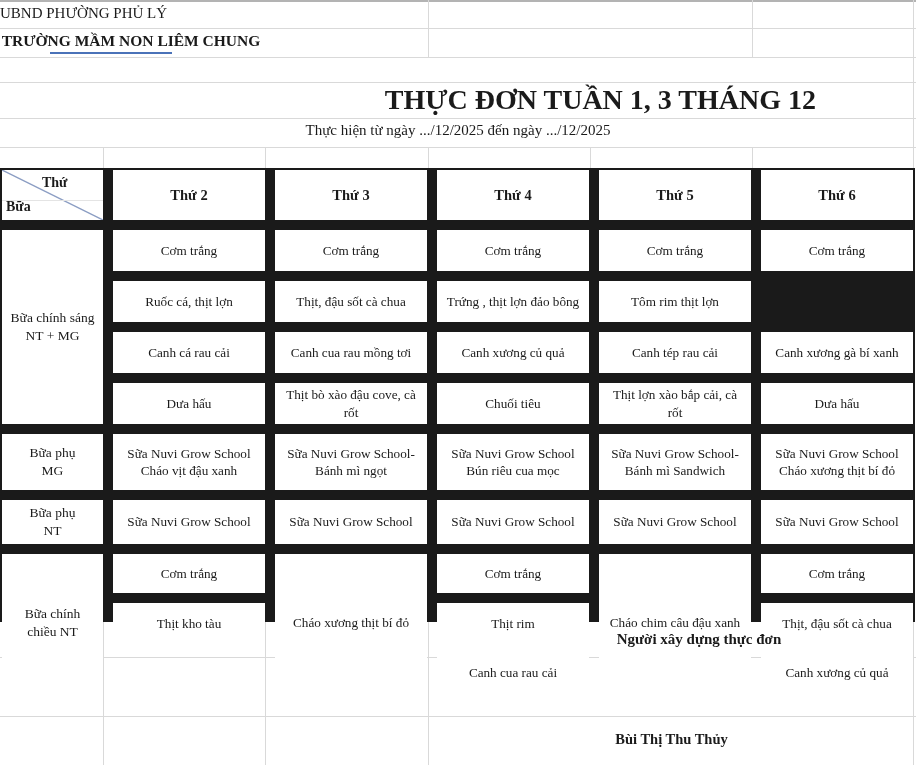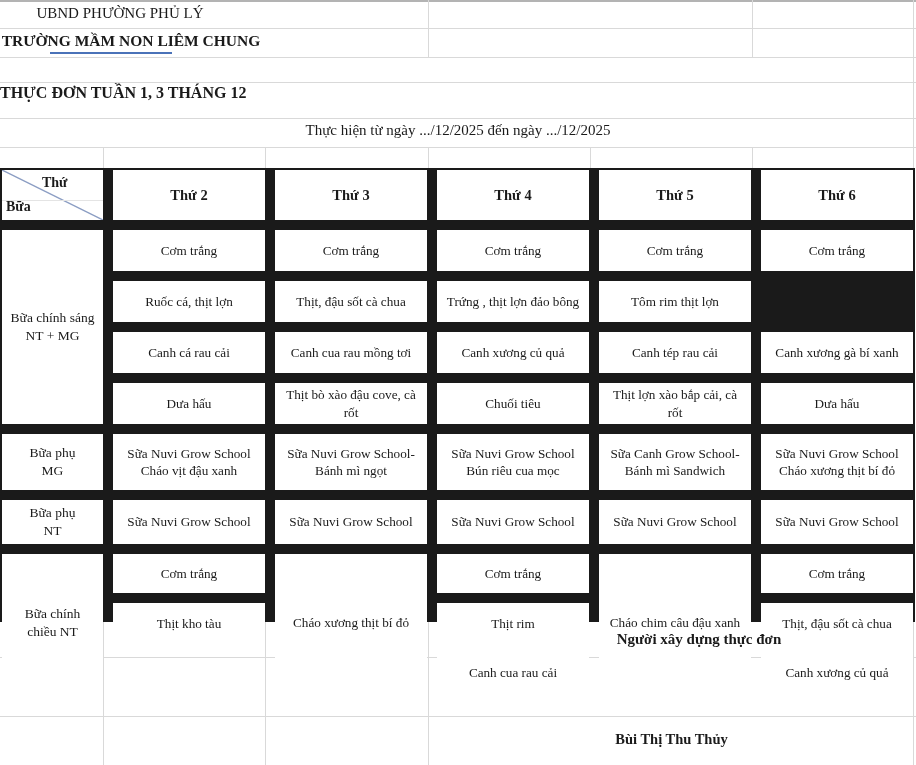--- a/index.html
+++ b/index.html
@@ -5,24 +5,24 @@
   * { margin:0; padding:0; box-sizing:border-box; }
   body { font-family:"Liberation Serif", serif; color:#1a1a1a; background:#fff; }
   #sheet { position:relative; width:916px; height:765px; background:#fff; overflow:hidden; }
 
   
   .gl-h { position:absolute; height:1px; background:#d9d9d9; }
   .gl-v { position:absolute; width:1px; background:#d9d9d9; }
   .top-strip { position:absolute; left:0; top:0; width:916px; height:2px; background:#b3b3b3; }
 
   
-  .org1 { position:absolute; left:0; top:5px; width:240px; text-align:center; font-size:15px; }
+  .org1 { position:absolute; left:0; top:5px; width:240px; text-align:left; font-size:15px; }
   .org2 { position:absolute; left:0; top:32px; width:262px; text-align:center; font-size:15.5px; font-weight:bold; }
   .org-underline { position:absolute; left:50px; top:52px; width:122px; height:2px; background:#4a72b8; }
-  .doc-title { position:absolute; left:0; top:84px; width:816px; text-align:left; font-size:16px; font-weight:bold; }
+  .doc-title { position:absolute; left:0; top:84px; width:816px; text-align:right; font-size:28px; font-weight:bold; }
   .doc-subtitle { position:absolute; left:0; top:122px; width:916px; text-align:center; font-size:15px; }
 
   
   .menu-table {
     position:absolute; left:0; top:168px; width:915px; height:454px;
     display:grid;
     grid-template-columns:101px 1fr 1fr 1fr 1fr 1fr;
     grid-template-rows:50px 41px 41px 41px 41px 56px 44px 39px 41px 38px;
     gap:10px; background:#1a1a1a; border:2px solid #1a1a1a;
   }
@@ -122,21 +122,21 @@
     <div class="cell" style="grid-area:5/5">Thịt lợn xào bắp cải, cà rốt</div>
     <div class="cell" style="grid-area:5/6">Dưa hấu</div>
 
     <div class="cell rowlabel" style="grid-area:6/1">
       <span>Bữa phụ</span>
       <span>MG</span>
     </div>
     <div class="cell" style="grid-area:6/2">Sữa Nuvi Grow School Cháo vịt đậu xanh</div>
     <div class="cell" style="grid-area:6/3">Sữa Nuvi Grow School- Bánh mì ngọt</div>
     <div class="cell" style="grid-area:6/4">Sữa Nuvi Grow School Bún riêu cua mọc</div>
-    <div class="cell" style="grid-area:6/5">Sữa Canh Grow School- Bánh mì Sandwich</div>
+    <div class="cell" style="grid-area:6/5">Sữa Nuvi Grow School- Bánh mì Sandwich</div>
     <div class="cell" style="grid-area:6/6">Sữa Nuvi Grow School Cháo xương thịt bí đỏ</div>
 
     <div class="cell rowlabel" style="grid-area:7/1">
       <span>Bữa phụ</span>
       <span>NT</span>
     </div>
     <div class="cell" style="grid-area:7/2">Sữa Nuvi Grow School</div>
     <div class="cell" style="grid-area:7/3">Sữa Nuvi Grow School</div>
     <div class="cell" style="grid-area:7/4">Sữa Nuvi Grow School</div>
     <div class="cell" style="grid-area:7/5">Sữa Nuvi Grow School</div>

